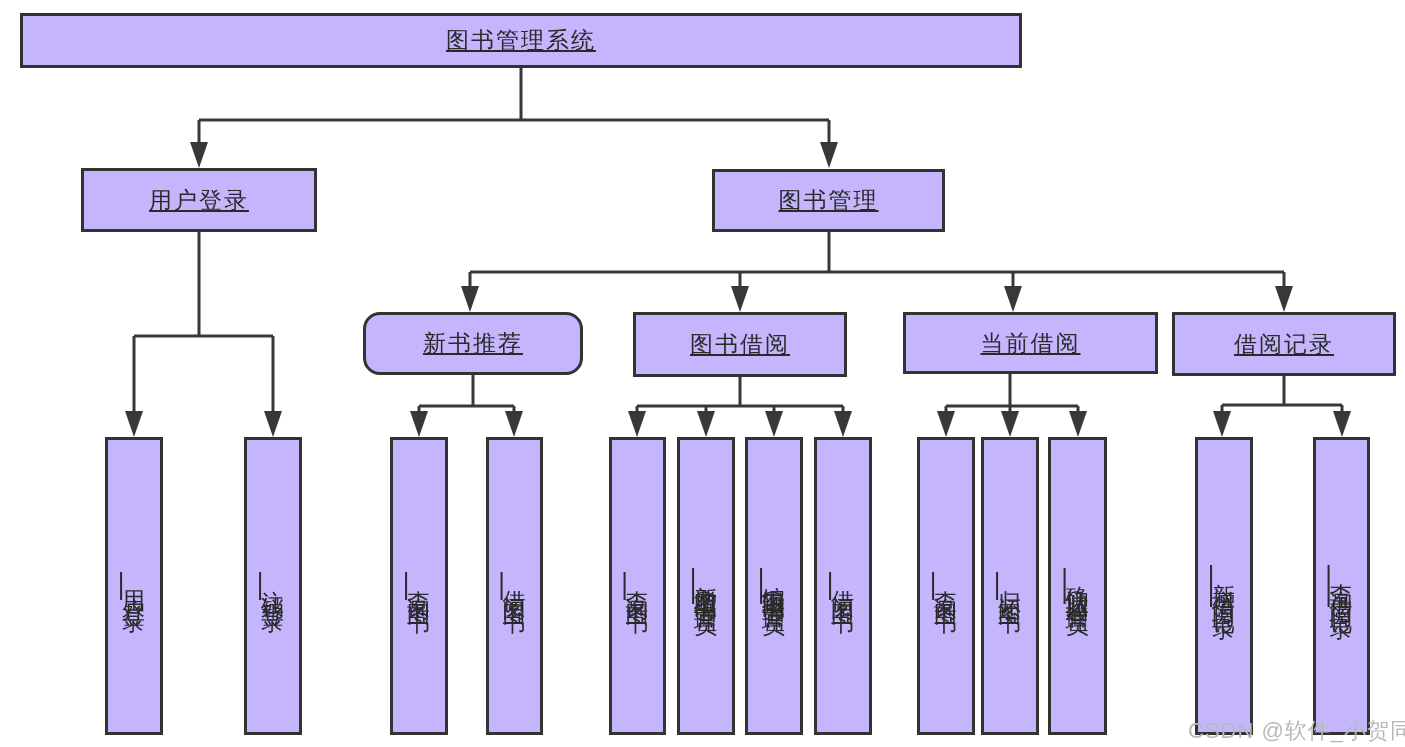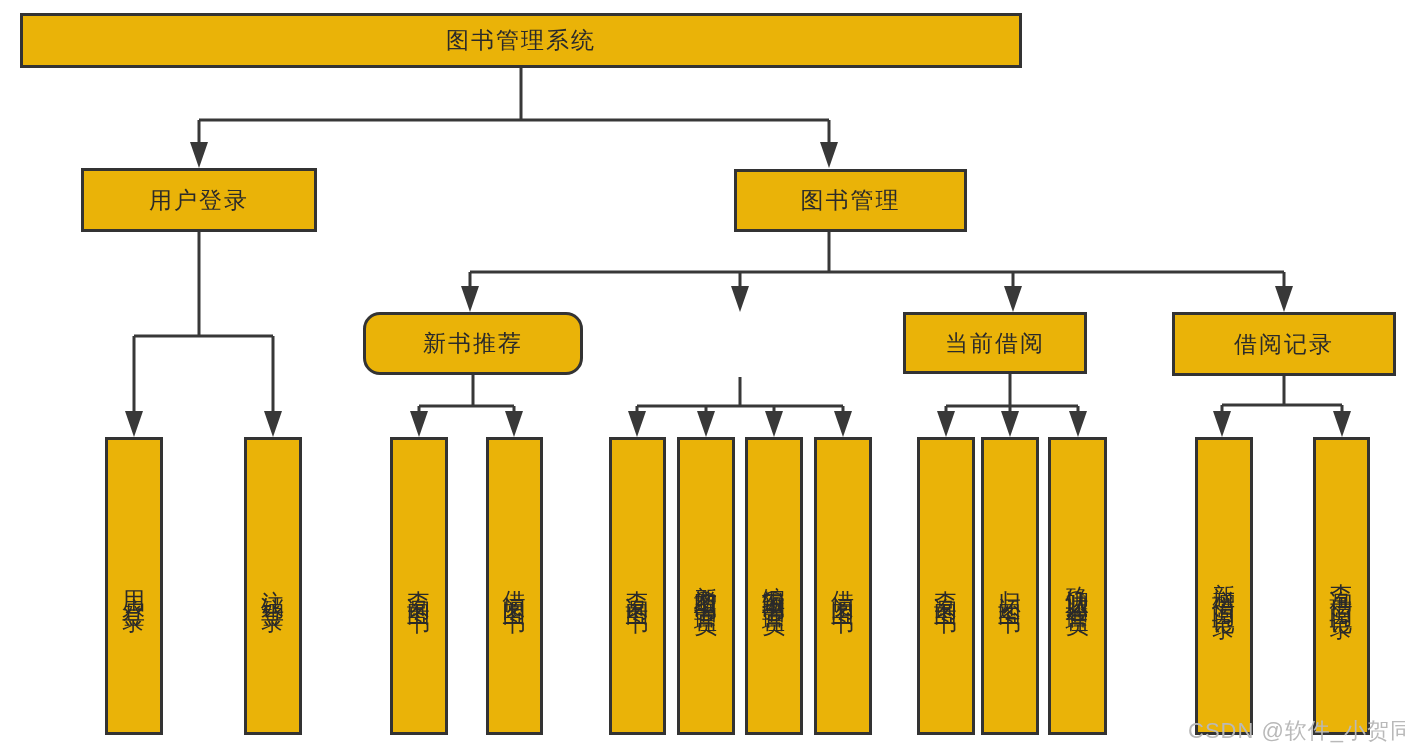--- a/index.html
+++ b/index.html
@@ -17,28 +17,29 @@
     left: 0; top: 0;
     width: 1405px; height: 747px;
     pointer-events: none;
   }
   .wires path { stroke: #383838; stroke-width: 3; fill: none; }
   .wires polygon { fill: #383838; stroke: none; }
   .node {
     position: absolute;
     box-sizing: border-box;
     border: 3px solid #333333;
-    background: #eab308;
+    background: #c4b5fd;
     display: flex;
     align-items: center;
     justify-content: center;
     font-size: 23px;
     color: #2a2a2a;
     letter-spacing: 2px;
     white-space: nowrap;
+    text-decoration: underline;
   }
   .leaf {
     writing-mode: vertical-rl;
     text-orientation: mixed;
     letter-spacing: 7px;
     line-height: 1.05;
     font-size: 23px;
     white-space: nowrap;
   }
   .watermark {
@@ -88,24 +89,25 @@
     <polygon points="1069,411 1087,411 1078,437"></polygon>
 
     <path d="M1284 376 V405 M1222 405 H1342 M1222 405 V420 M1342 405 V420"></path>
     <polygon points="1213,411 1231,411 1222,437"></polygon>
     <polygon points="1333,411 1351,411 1342,437"></polygon>
   </svg>
 
   <div class="node" style="left:20px; top:13px; width:1002px; height:55px;">图书管理系统</div>
 
   <div class="node" style="left:81px; top:168px; width:236px; height:64px;">用户登录</div>
-  <div class="node" style="left:712px; top:169px; width:233px; height:63px;margin-left:22px;">图书管理</div>
+  <div class="node" style="left:712px; top:169px; width:233px; height:63px;">图书管理</div>
 
   <div class="node" style="left:363px; top:312px; width:220px; height:63px;border-radius:17px;">新书推荐</div>
-  <div class="node" style="left:903px; top:312px; width:184px; height:62px;">当前借阅</div>
+  <div class="node" style="left:633px; top:312px; width:214px; height:65px;">图书借阅</div>
+  <div class="node" style="left:903px; top:312px; width:255px; height:62px;">当前借阅</div>
   <div class="node" style="left:1172px; top:312px; width:224px; height:64px;">借阅记录</div>
 
   <div class="node leaf" style="left:105px; top:437px; width:58px; height:298px;">用户登录</div>
   <div class="node leaf" style="left:244px; top:437px; width:58px; height:298px;">注销登录</div>
 
   <div class="node leaf" style="left:390px; top:437px; width:58px; height:298px;">查询图书</div>
   <div class="node leaf" style="left:486px; top:437px; width:57px; height:298px;">借阅图书</div>
 
   <div class="node leaf" style="left:609px; top:437px; width:57px; height:298px;">查询图书</div>
   <div class="node leaf" style="left: 677px; top: 437px; width: 58px; height: 298px; letter-spacing: 4px;">新增图书（管理员）</div>

